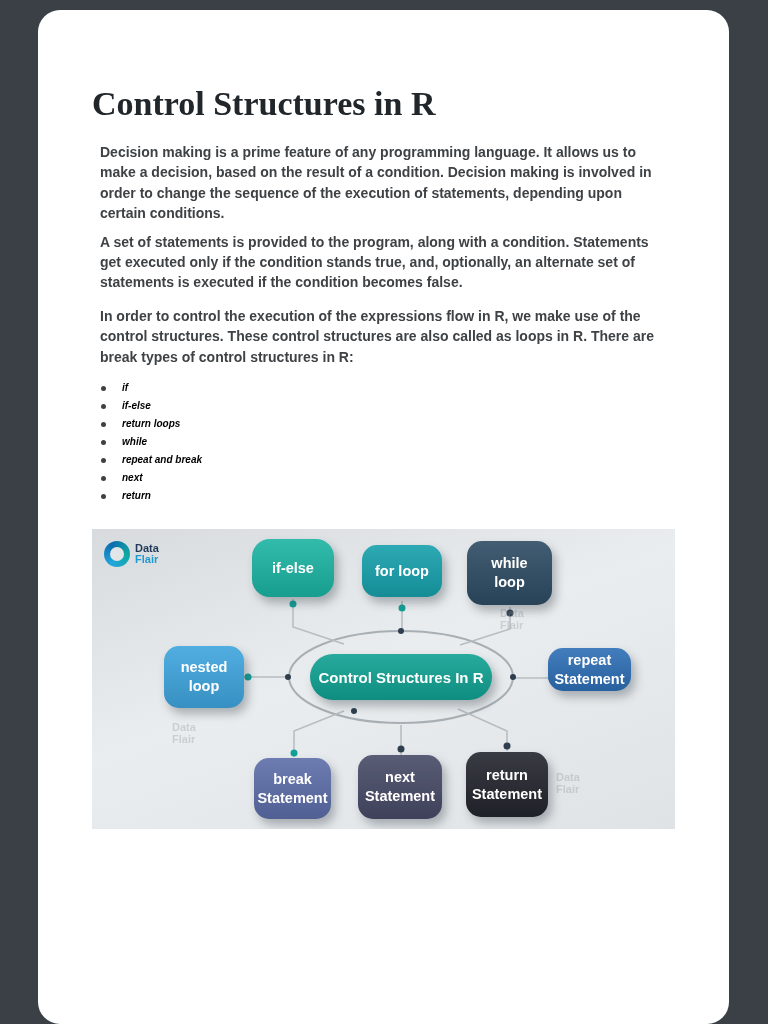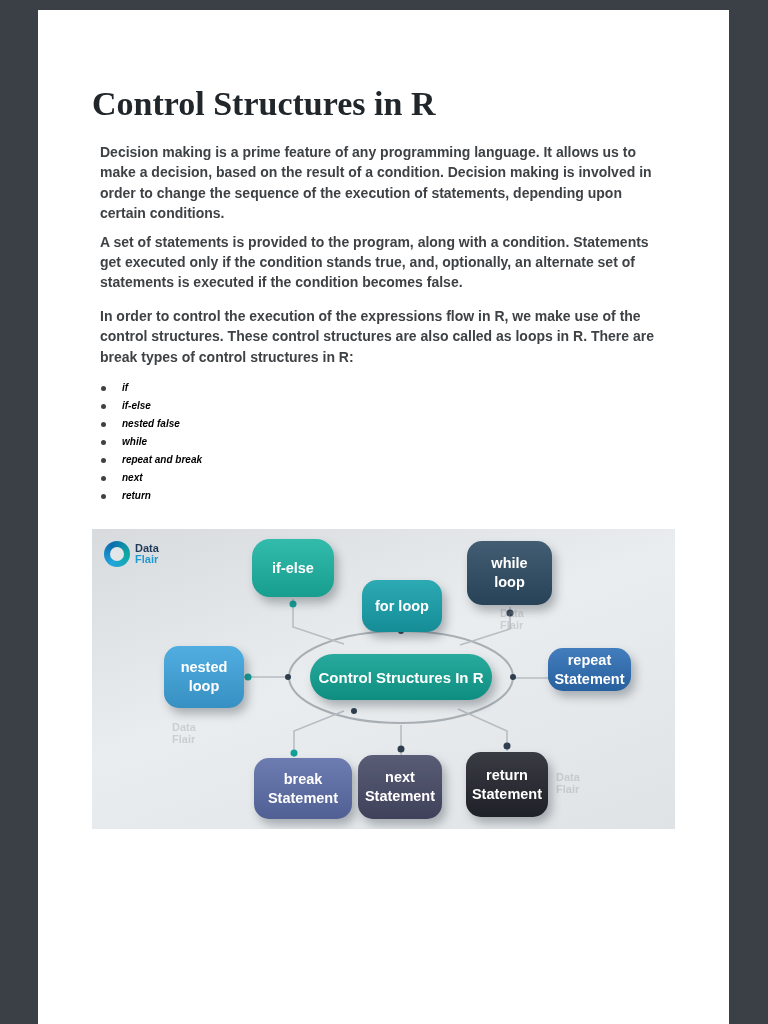--- a/index.html
+++ b/index.html
@@ -10,20 +10,21 @@
     overflow: hidden;
     position: relative;
   }
   .page {
     position: absolute;
     left: 38px; top: 10px;
     width: 691px; height: 1014px;
     background: #ffffff;
     box-sizing: border-box;
     padding: 0 54px;
+    border-radius: 22px;
   }
   .page-title {
     margin: 74px 0 18px 0;
     font-family: "Liberation Serif", serif;
     font-weight: 700;
     font-size: 34px;
     line-height: 40px;
     color: #21262b;
   }
   .body-text {
@@ -75,25 +76,25 @@
     font-size: 14.5px;
     line-height: 19px;
     border-radius: 15px;
     padding: 2px;
     box-sizing: border-box;
     box-shadow: 4px 6px 10px rgba(50,60,70,0.35);
     background-image: linear-gradient(180deg, rgba(255,255,255,0.10), rgba(0,0,0,0.12));
   }
   .node span { white-space: pre-line; }
   .node-if-else   { left: 160px; top: 10px;  width: 82px; height: 58px; border-radius: 18px; }
-  .node-for-loop  { left: 270px; top: 16px;  width: 80px; height: 52px; margin-top: 35px; }
+  .node-for-loop  { left: 270px; top: 16px;  width: 80px; height: 52px; }
   .node-while-loop{ left: 375px; top: 12px;  width: 85px; height: 64px; }
   .node-nested-loop{ left: 72px; top: 117px; width: 80px; height: 62px; }
   .node-repeat    { left: 456px; top: 119px; width: 83px; height: 43px; }
-  .node-break     { left: 162px; top: 229px; width: 98px; height: 61px; }
+  .node-break     { left: 162px; top: 229px; width: 77px; height: 61px; }
   .node-next      { left: 266px; top: 226px; width: 84px; height: 64px; }
   .node-return    { left: 374px; top: 223px; width: 82px; height: 65px; }
   .center-node    { left: 218px; top: 125px; width: 182px; height: 46px; border-radius: 23px; font-size: 15px; }
   .logo {
     position: absolute;
     left: 12px; top: 12px;
     display: flex;
     align-items: center;
     gap: 5px;
   }
@@ -133,21 +134,21 @@
 
   <h1 class="page-title">Control Structures in R</h1>
 
   <p class="body-text">Decision making is a prime feature of any programming language. It allows us to make a decision, based on the result of a condition. Decision making is involved in order to change the sequence of the execution of statements, depending upon certain conditions.</p>
   <p class="body-text">A set of statements is provided to the program, along with a condition. Statements get executed only if the condition stands true, and, optionally, an alternate set of statements is executed if the condition becomes false.</p>
   <p class="body-text gap">In order to control the execution of the expressions flow in R, we make use of the control structures. These control structures are also called as loops in R. There are break types of control structures in R:</p>
 
   <ul class="bullet-list">
     <li>if</li>
     <li>if-else</li>
-    <li>nested false</li>
+    <li>return loops</li>
     <li>while</li>
     <li>repeat and break</li>
     <li>next</li>
     <li>return</li>
   </ul>
 
   <div class="diagram">
 
     <svg width="583" height="300" viewBox="0 0 583 300">
       <ellipse cx="309" cy="148" rx="112" ry="46" fill="none" stroke="#a7afb5" stroke-width="2"></ellipse>

